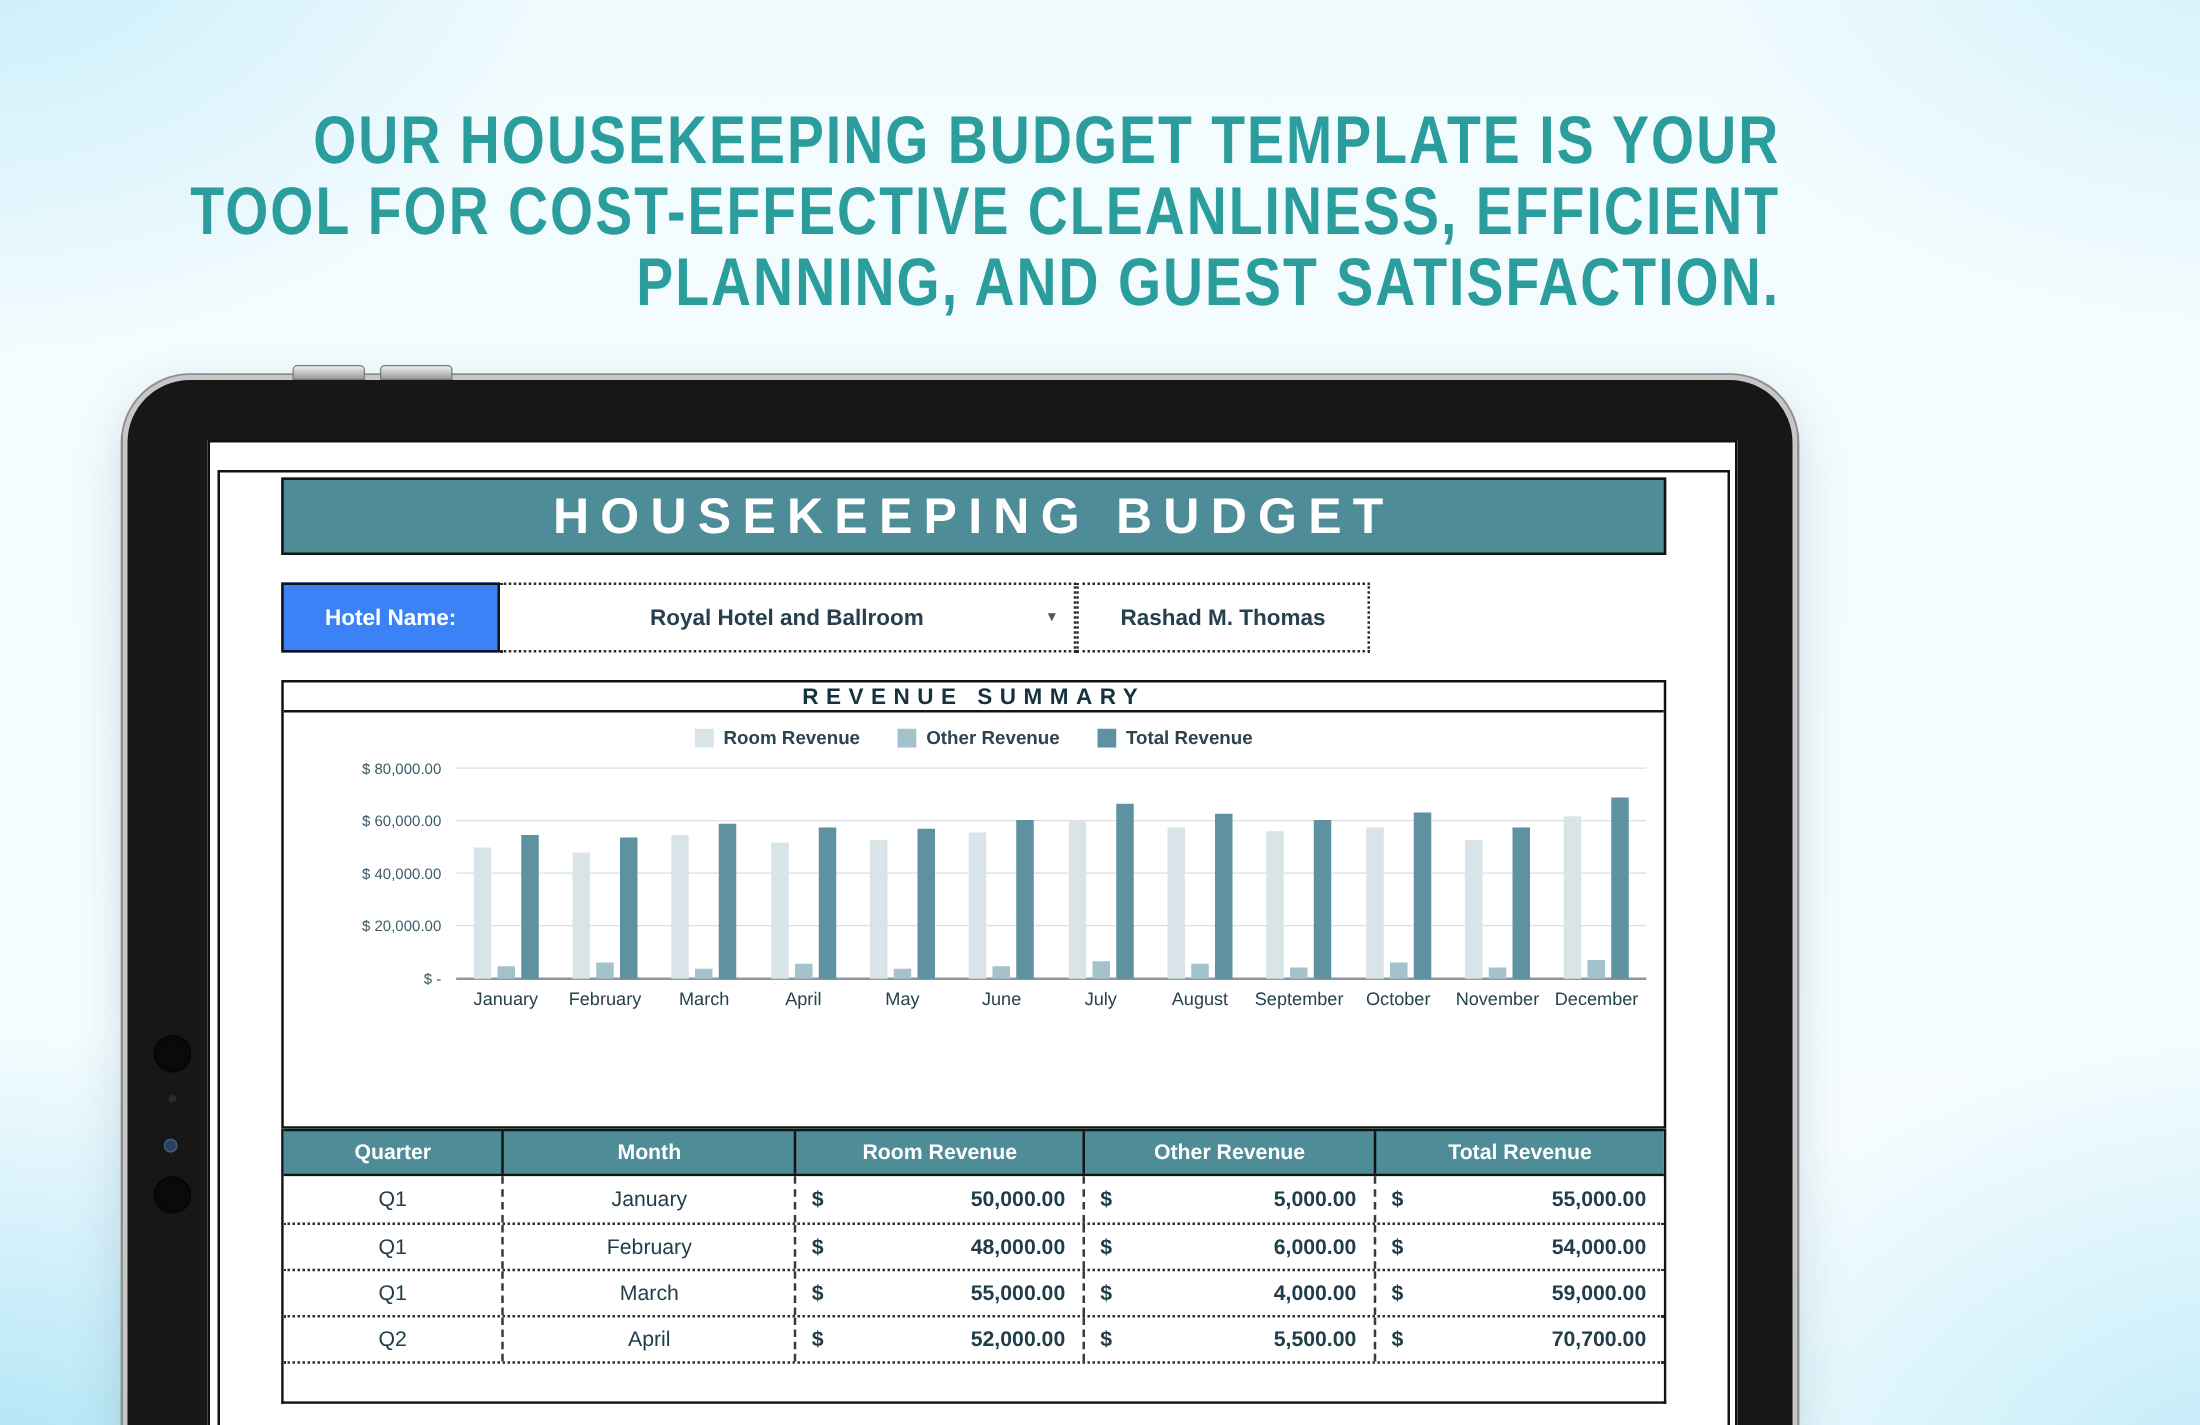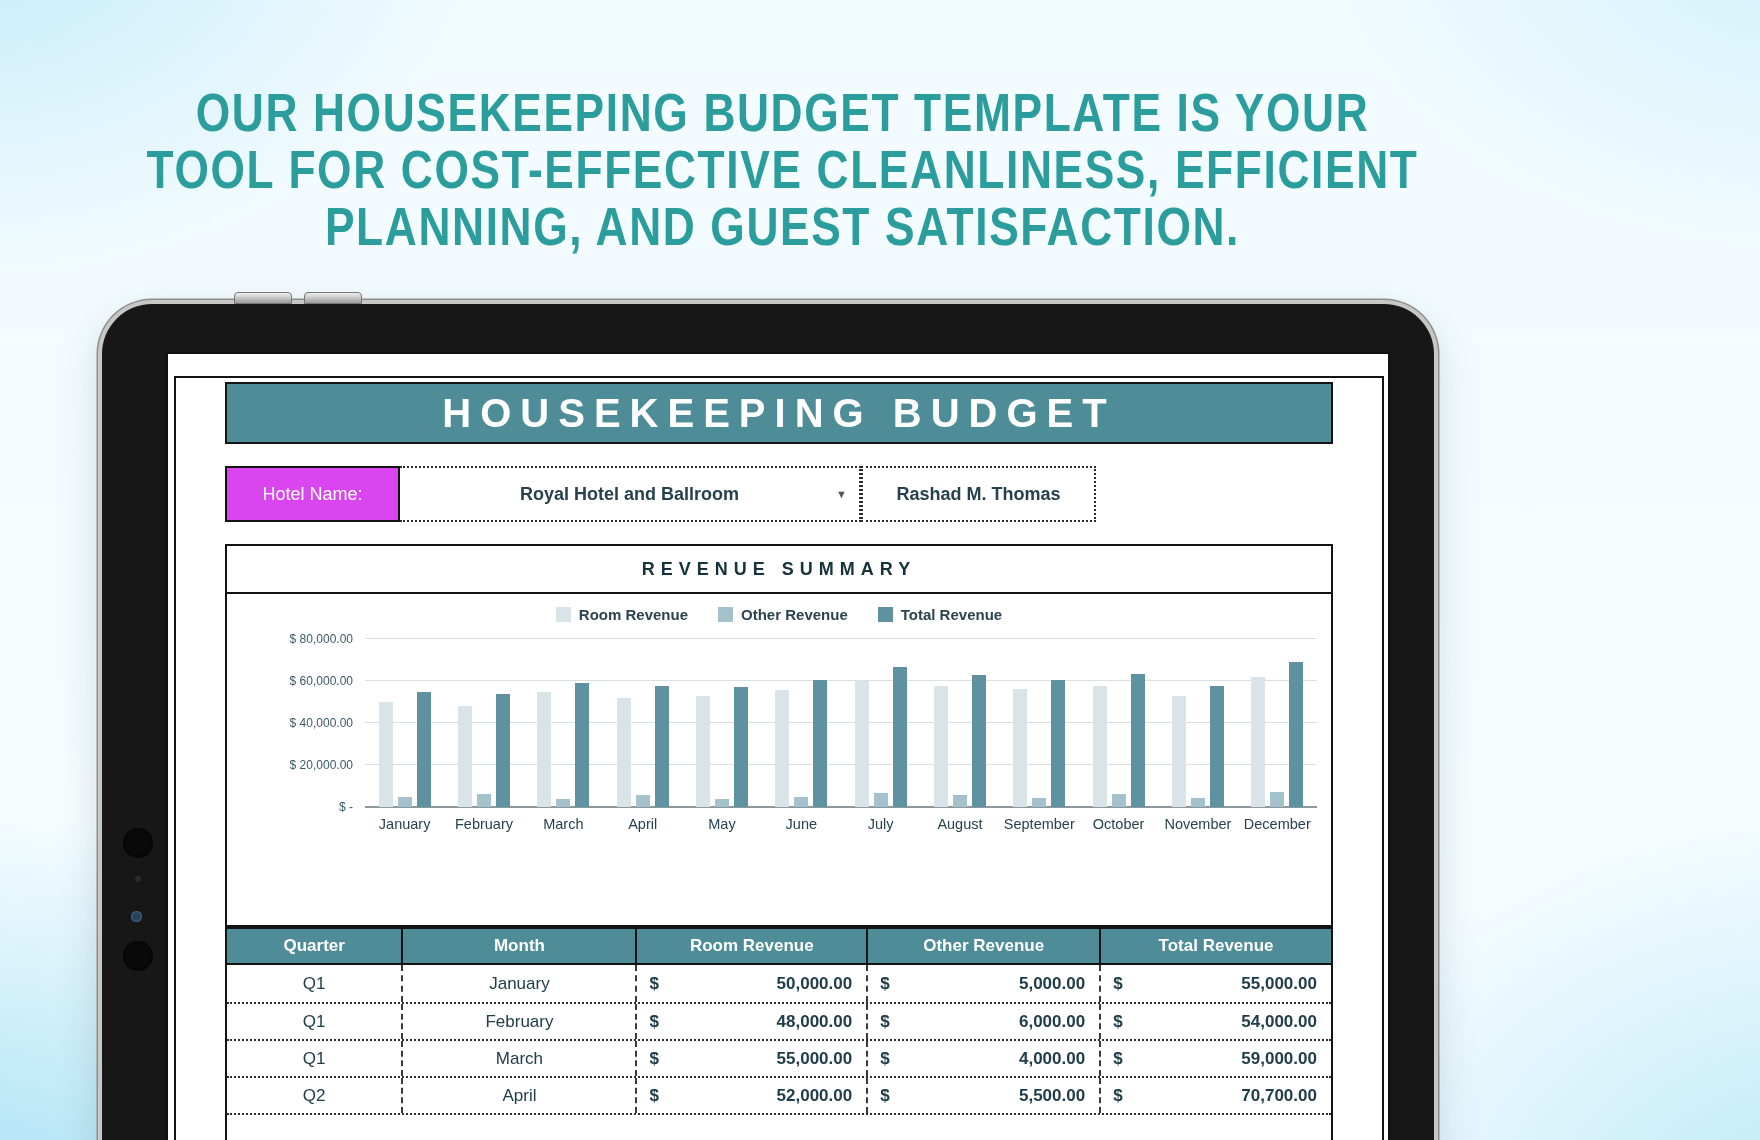--- a/index.html
+++ b/index.html
@@ -11,21 +11,21 @@
     background:
       radial-gradient(1100px 750px at -4% 112%, rgba(148,218,242,.95), rgba(148,218,242,0) 62%),
       radial-gradient(900px 650px at -2% -8%, rgba(178,230,248,.75), rgba(178,230,248,0) 58%),
       radial-gradient(950px 700px at 104% 108%, rgba(168,226,245,.8), rgba(168,226,245,0) 60%),
       radial-gradient(900px 600px at 103% -6%, rgba(200,238,250,.8), rgba(200,238,250,0) 55%),
       linear-gradient(#f2fbfe,#f7fdff);
   }
 
   
   .headline {
-    position:absolute; top:84px; left:0; width:1565px; text-align:center;
+    position:absolute; top:84px; left:0; width:1565px; text-align:right;
     font-weight:700; color:#2a9d9c;
   }
   .headline .hl-line {
     font-size:54px; line-height:57px; letter-spacing:2px;
     transform:scaleX(.82); transform-origin:center;
     white-space:nowrap;
   }
 
   
   .tablet {
@@ -65,38 +65,38 @@
     display:flex; align-items:center; justify-content:center;
     color:#ffffff; font-weight:700; font-size:40px; letter-spacing:9px;
   }
 
   
   .field-row {
     margin-top:22px; height:56px; display:grid;
     grid-template-columns:15.8% 41.6% 21.2% 21.4%;
   }
   .field-label {
-    background:#d946ef; border:2px solid #131313;
-    display:flex; align-items:center; justify-content:center;
-    color:#fff; font-weight:400; font-size:18px;
+    background:#3b82f6; border:2px solid #131313;
+    display:flex; align-items:center; justify-content:center;
+    color:#fff; font-weight:700; font-size:18px;
   }
   .field-value {
     border:2px dotted #2b2b2b; border-left:none; background:#fff;
     display:flex; align-items:center; justify-content:center;
     color:#26414d; font-weight:700; font-size:18px; position:relative;
   }
   .field-value.hotel { border-left:none; }
   .field-value.manager { border-left:2px dotted #2b2b2b; }
   .dd-arrow { position:absolute; right:12px; top:50%; transform:translateY(-50%);
     font-size:11px; color:#555; }
 
   
   .chart-panel { margin-top:22px; border:2px solid #131313; background:#fff; }
   .chart-title {
-    height:48px; border-bottom:2px solid #131313;
+    height:24px; border-bottom:2px solid #131313;
     display:flex; align-items:center; justify-content:center;
     font-weight:700; font-size:18px; letter-spacing:6px; color:#16323c;
   }
   .legend { margin-top:12px; display:flex; justify-content:center; gap:30px; }
   .legend-item { display:flex; align-items:center; gap:8px; }
   .legend-swatch { width:15px; height:15px; }
   .legend-label { font-size:15px; font-weight:700; color:#2c444f; }
 
   .chart-area { position:relative; margin:16px 14px 0 138px; height:168px; }
   .gridline { position:absolute; left:0; right:0; height:1px; background:#dadfe2; }

